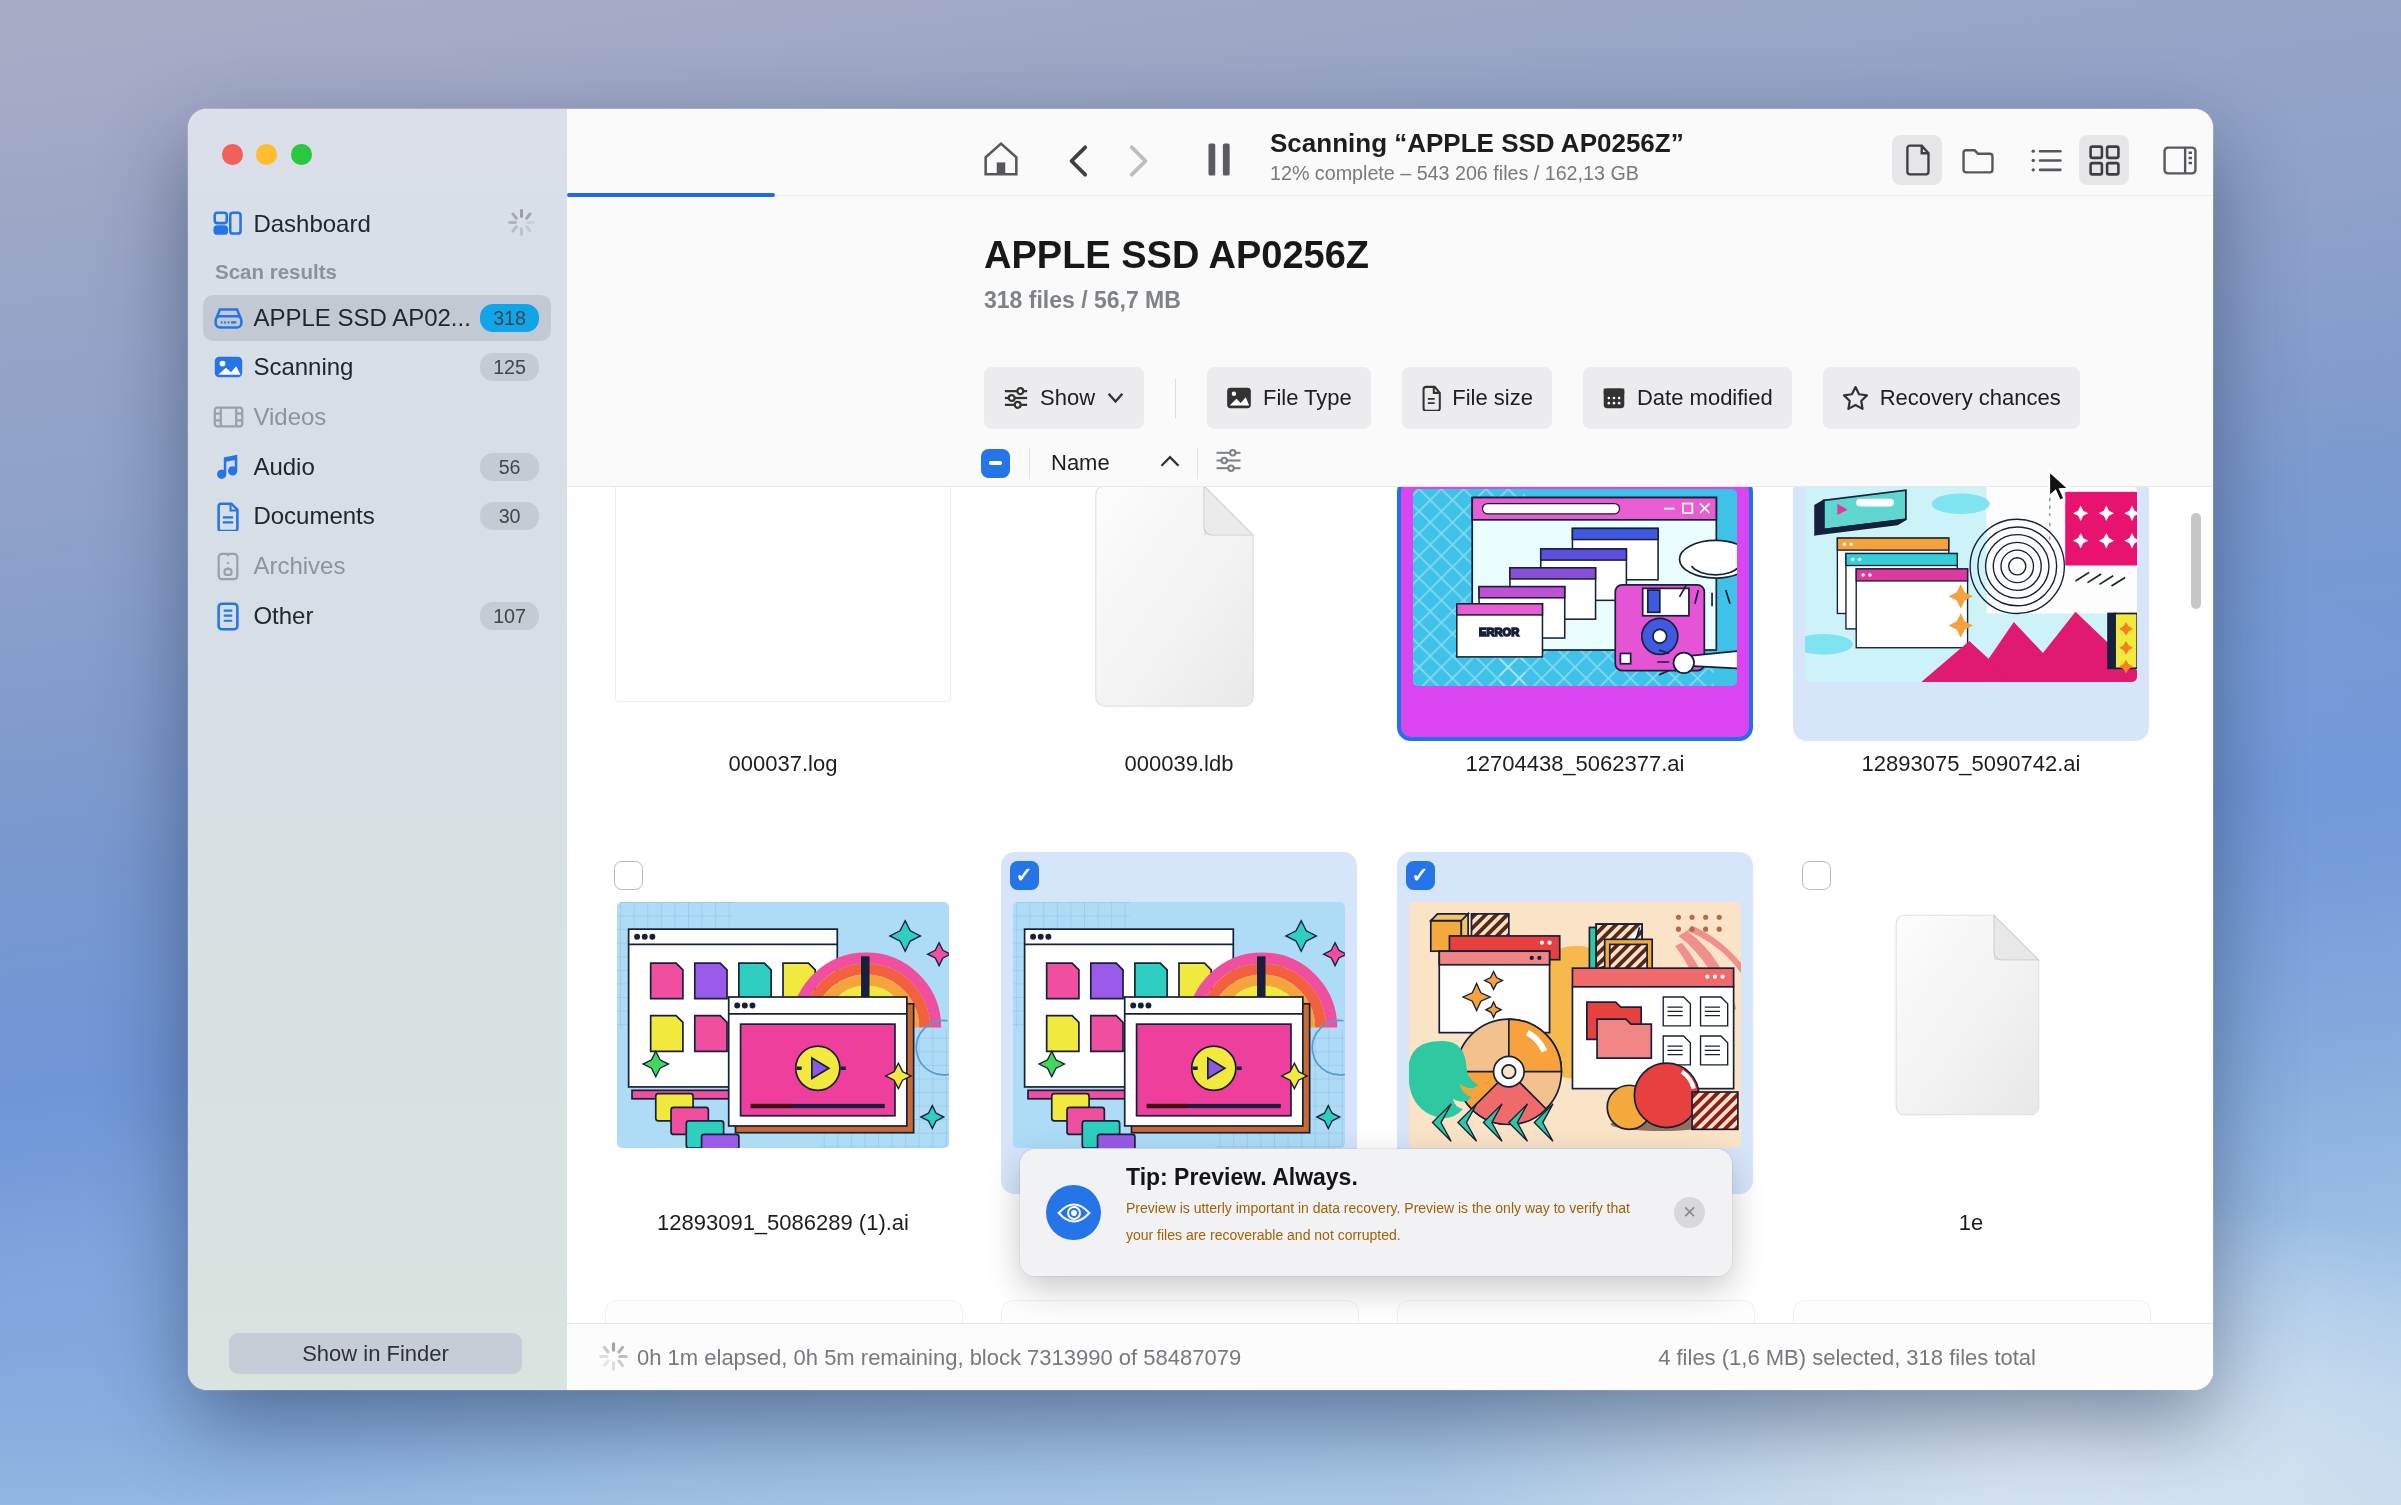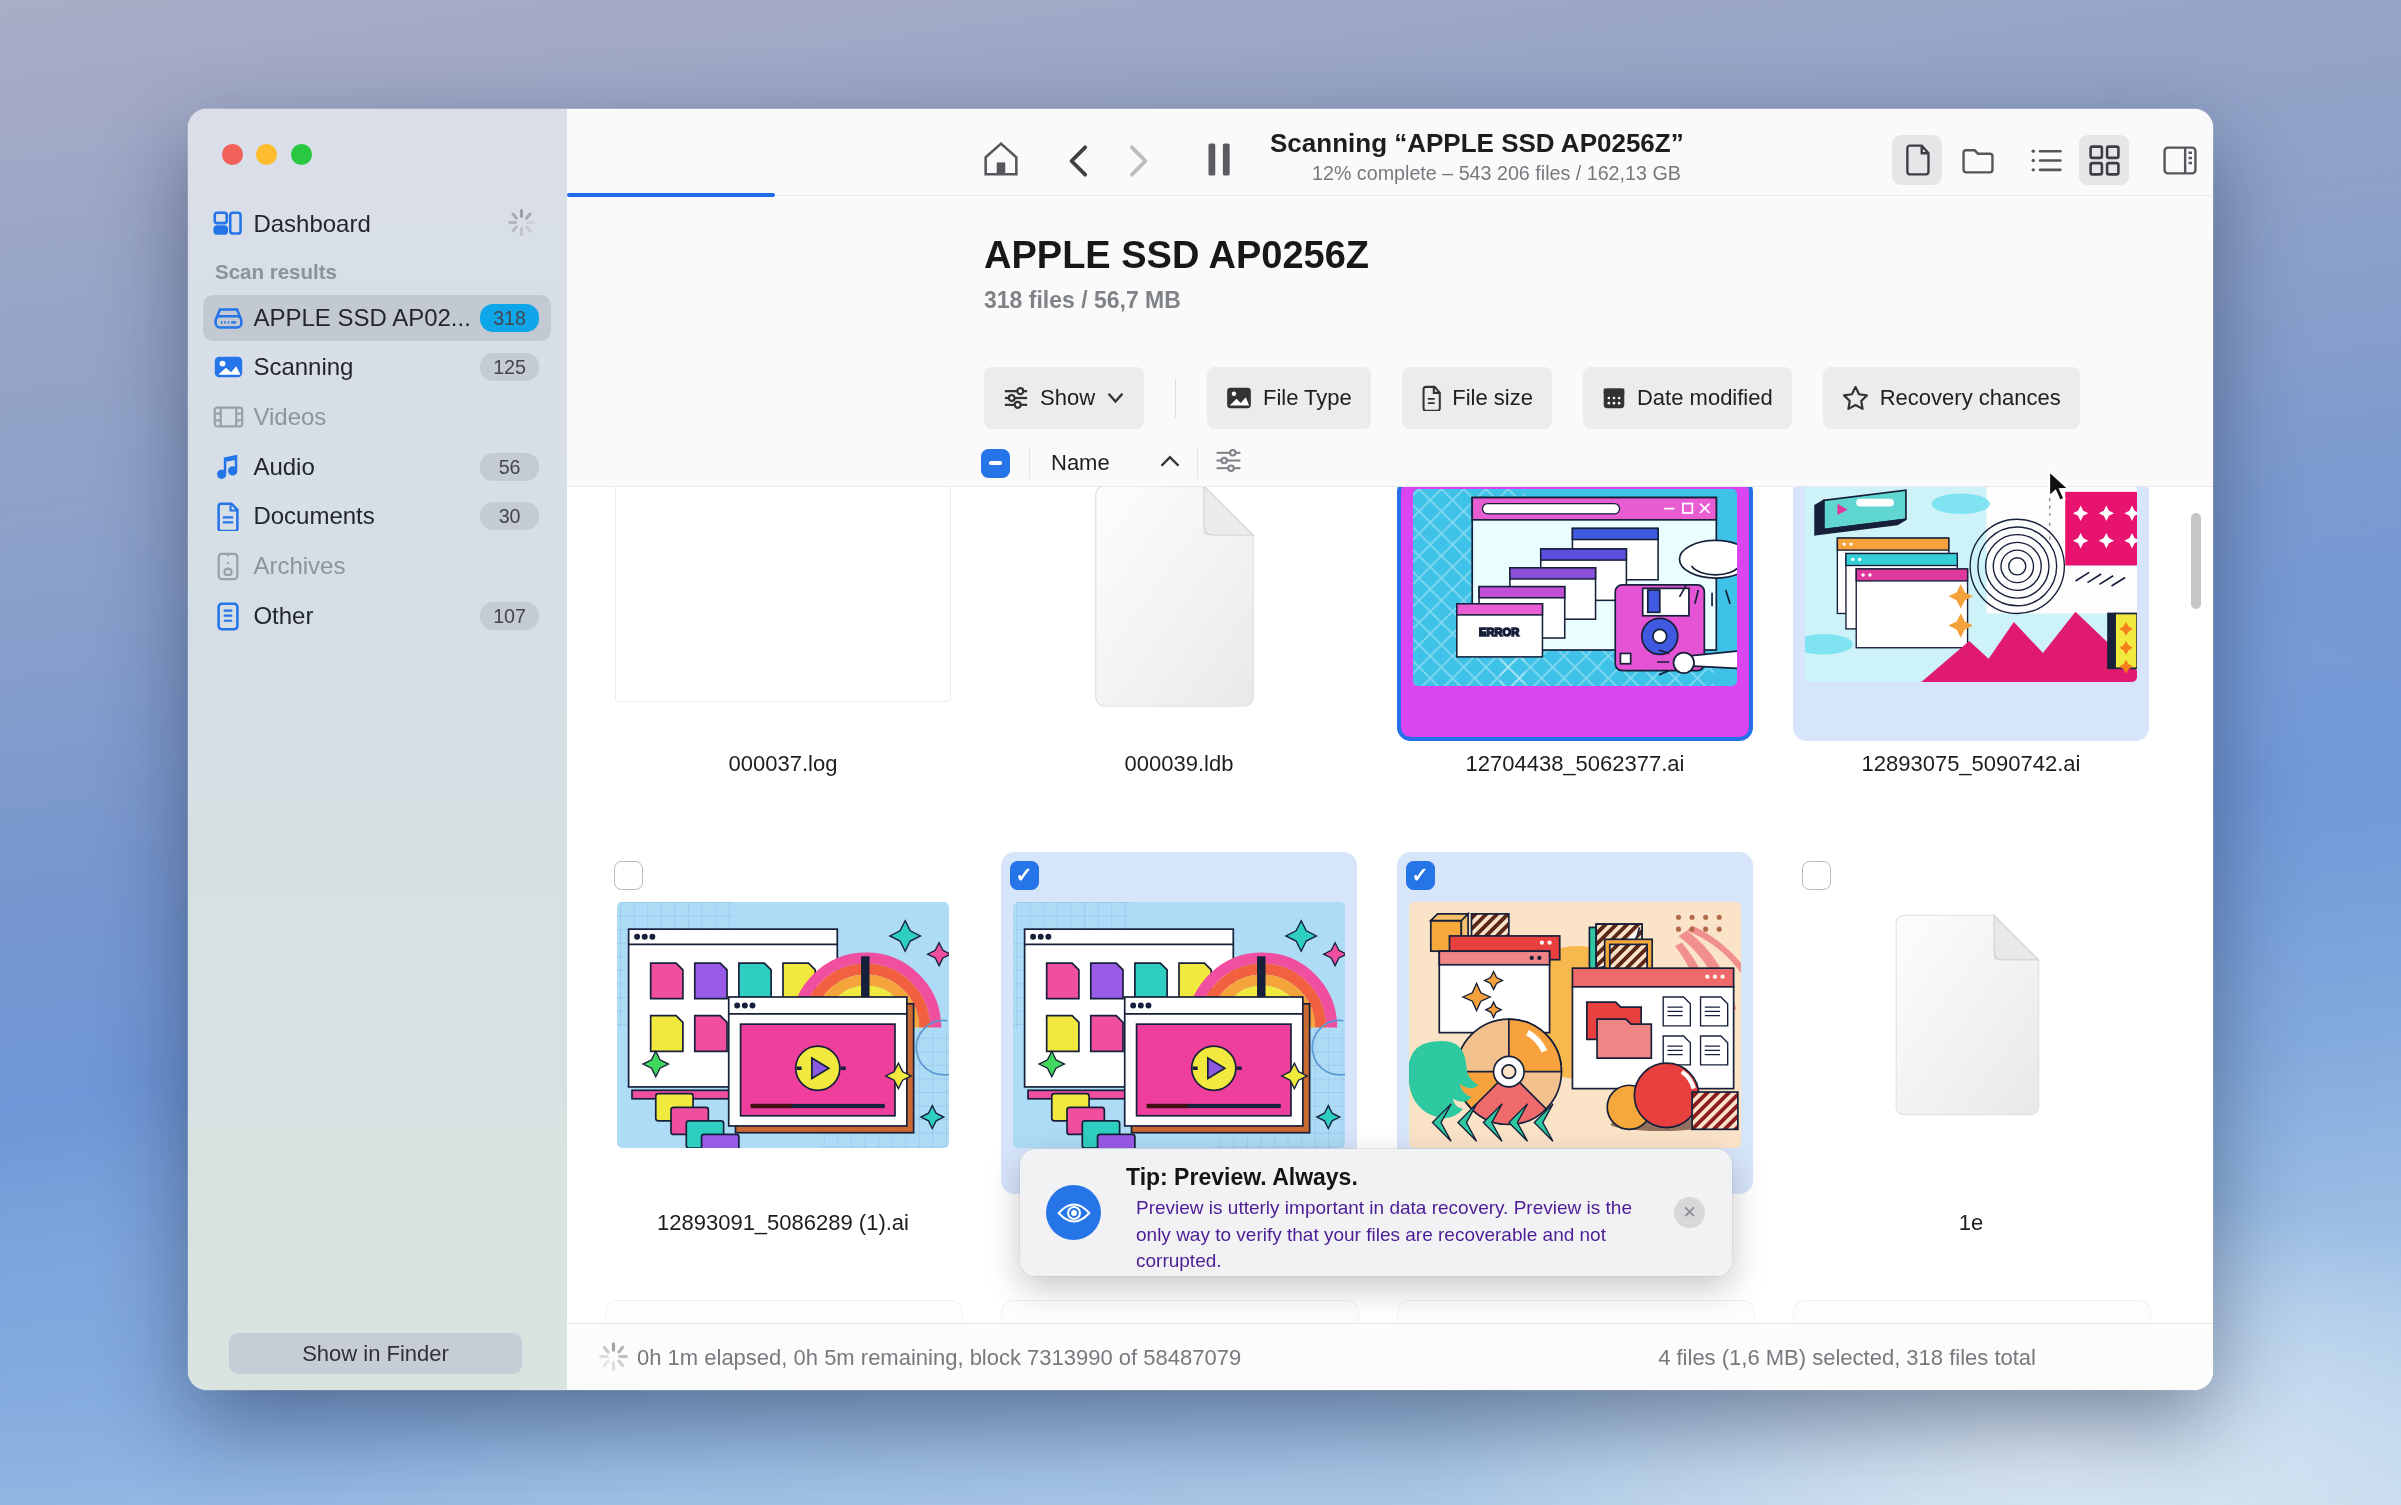--- a/index.html
+++ b/index.html
@@ -33,21 +33,21 @@
   .side-row.selected .badge{background:#0ea5e9;}
   .section-label{left:27px;top:151px;font-size:20.5px;font-weight:700;color:#8b929b;}
   .dash-row{left:15.4px;top:91px;width:348px;height:48px;display:flex;align-items:center;}
   .finder-btn{left:41px;top:1224px;width:293px;height:41px;border-radius:9.4px;background:#c7cdd6;
     display:flex;align-items:center;justify-content:center;font-size:22px;color:#2e3137;}
   
   .main{left:379px;top:0;width:1646px;height:1281px;background:#fafafa;}
   .hairline{left:0;top:86px;width:1646px;height:0.9px;background:#ececee;}
   .progress-line{left:0;top:84px;width:208px;height:4.3px;background:#1f6ce8;border-radius:2.6px;}
   .ttl{left:703px;top:19px;font-size:26px;font-weight:700;color:#1d1d1f;white-space:nowrap;}
-  .sub{left:745px;top:53px;font-size:19.7px;color:#76797e;white-space:nowrap;text-align:center;}
+  .sub{left:703px;top:53px;font-size:19.7px;color:#76797e;white-space:nowrap;text-align:center;}
   .tgl{width:50px;height:50px;top:26px;border-radius:8.6px;display:flex;align-items:center;justify-content:center;}
   .tgl.active{background:#e6e6e8;}
   .h-title{left:417px;top:125px;font-size:38px;font-weight:700;color:#17181a;}
   .h-sub{left:417px;top:178px;font-size:23px;font-weight:700;color:#7f8388;}
   .filterrow{left:417px;top:264px;height:50px;display:flex;align-items:center;gap:31px;}
   .fbtn{height:62px;background:#ececee;border-radius:7.7px;display:flex;align-items:center;gap:11px;
     padding:0 19px;font-size:22px;color:#202022;white-space:nowrap;}
   .fdiv{width:0.9px;height:39px;background:#dcdcde;}
   .sortbar{left:0;top:332px;width:1646px;height:45px;}
   .cb{width:29px;height:29px;border-radius:7.7px;box-sizing:border-box;}
@@ -70,21 +70,21 @@
     border:0.9px solid #ededee;border-radius:3.4px;}
   .stub{position:absolute;top:813px;width:356px;height:24px;background:#fdfdfd;border:0.9px solid #f1f1f2;
     border-bottom:0;border-radius:12px 12px 0 0;}
   .scrollbar{left:1624px;top:26px;width:10.3px;height:96px;border-radius:5.1px;background:#c6c6c9;}
   
   .tip{left:453px;top:662px;width:712px;height:127px;background:rgba(242,242,244,.97);border-radius:15.4px;
     box-shadow:0 12px 34px rgba(0,0,0,.22),0 0 0 0.9px rgba(0,0,0,.05);}
   .tip-icon{left:26px;top:36px;width:55px;height:55px;border-radius:50%;background:#2575e8;
     display:flex;align-items:center;justify-content:center;}
   .tip-title{left:106px;top:15.4px;font-size:23px;font-weight:700;color:#141416;}
-  .tip-body{left:106px;top:46px;width:513px;font-size:19px;line-height:26.5px;color:#4c1d95;margin-left:10px;}
+  .tip-body{left:106px;top:46px;width:513px;font-size:14px;line-height:26.5px;color:#a16207;}
   .tip-close{left:654px;top:48px;width:31px;height:31px;border-radius:50%;background:#d8d8db;color:#8a8a90;
     font-size:17px;display:flex;align-items:center;justify-content:center;}
   
   .statusbar{left:0;top:1214px;width:1646px;height:68px;background:#fcfcfd;border-top:0.9px solid #e7e7e9;}
   .stat-left{left:70px;top:20.5px;font-size:22px;color:#77797e;white-space:nowrap;}
   .stat-right{right:177px;top:20.5px;font-size:22px;color:#77797e;white-space:nowrap;}
   .cursor{left:2044px;top:469px;width:34px;height:38px;z-index:60;}
   .spin line{stroke:#97989d;stroke-width:3.4;stroke-linecap:round;}
 </style>
 </head>

